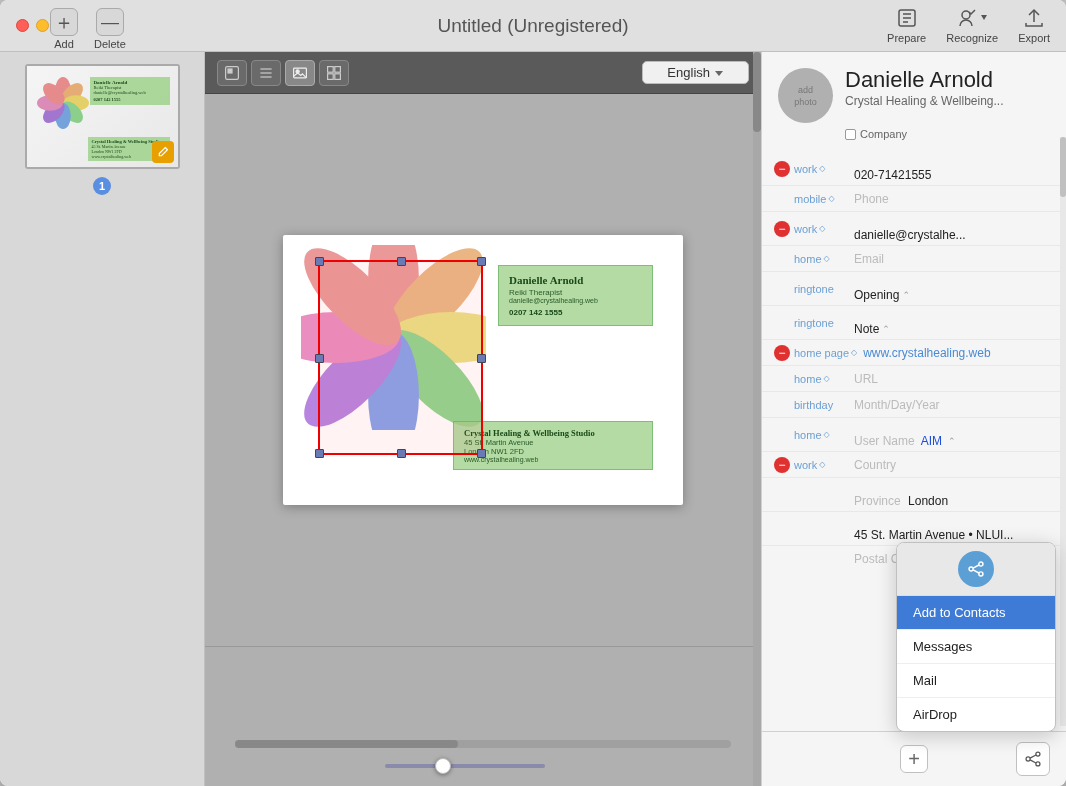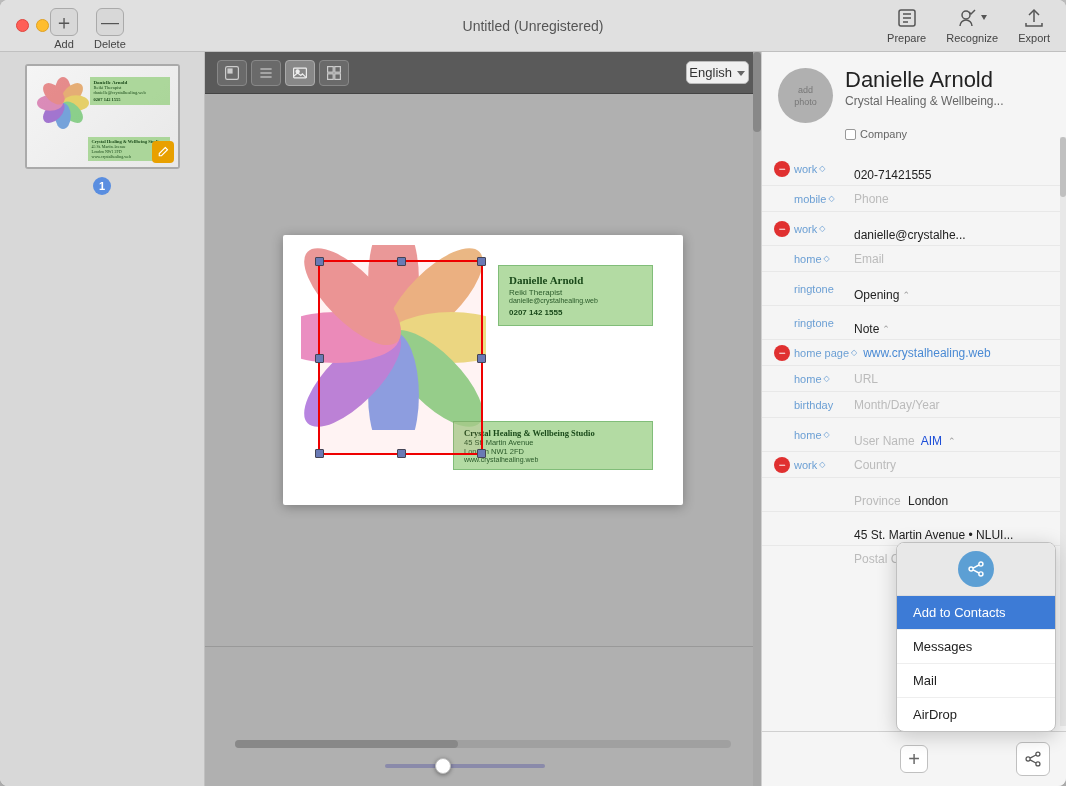--- a/index.html
+++ b/index.html
@@ -47,21 +47,21 @@
       cursor: pointer;
     }
     .traffic-light.close { background: #ff5f57; border: 1px solid #e0443e; }
     .traffic-light.minimize { background: #ffbd2e; border: 1px solid #dfa123; }
     .traffic-light.maximize { background: #28c840; border: 1px solid #1aab29; }
 
     .title-text {
       position: absolute;
       left: 50%;
       transform: translateX(-50%);
-      font-size: 14px;
+      font-size: 19px;
       color: #555;
       font-weight: 500;
     }
 
     .toolbar-buttons {
       margin-left: auto;
       display: flex;
       gap: 20px;
       align-items: center;
     }
@@ -772,21 +772,21 @@
         </div>
         <div class="canvas-tool-btn">
           <svg viewBox="0 0 20 20" width="16" height="16" fill="none" stroke="#ccc" stroke-width="1.5">
             <rect x="2" y="2" width="7" height="7"></rect>
             <rect x="11" y="2" width="7" height="7"></rect>
             <rect x="2" y="11" width="7" height="7"></rect>
             <rect x="11" y="11" width="7" height="7"></rect>
           </svg>
         </div>
 
-        <div style="margin-left:auto; display:flex; align-items:center; gap:4px; background:#f0f0f0; border:1px solid #bbb; border-radius:5px; padding:3px 2px; cursor:pointer;">
+        <div style="margin-left:auto; display:flex; align-items:center; gap:4px; background:#f0f0f0; border:1px solid #bbb; border-radius:5px; padding:3px 24px; cursor:pointer;">
           <span style="font-size:13px;color:#333;">English</span>
           <svg viewBox="0 0 10 10" width="10" height="10" fill="#666">
             <polygon points="1,3 9,3 5,8"></polygon>
           </svg>
         </div>
       </div>
 
       <div class="canvas-content">
         <div class="card-canvas">
           <div class="card-paper">

